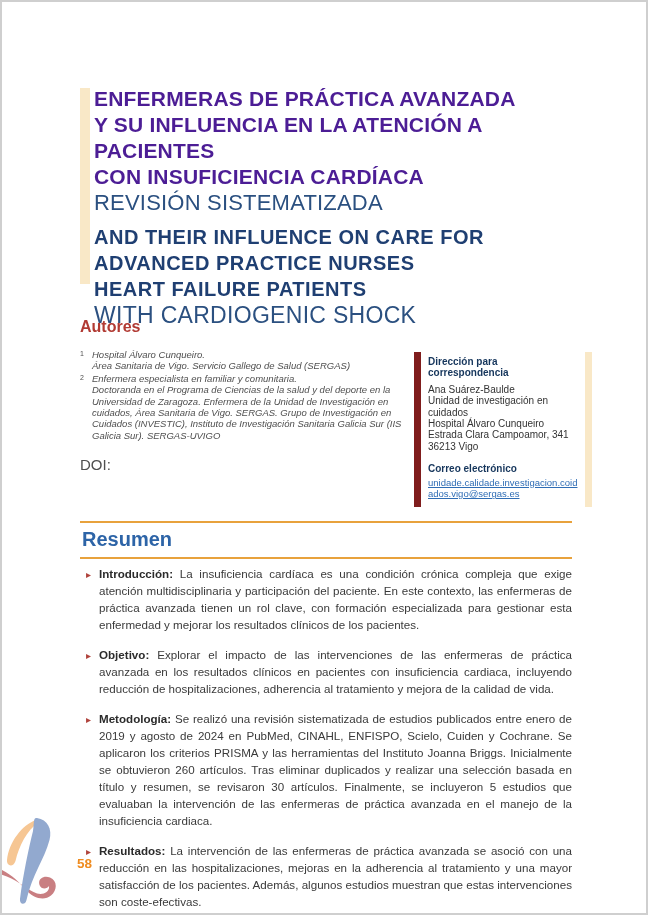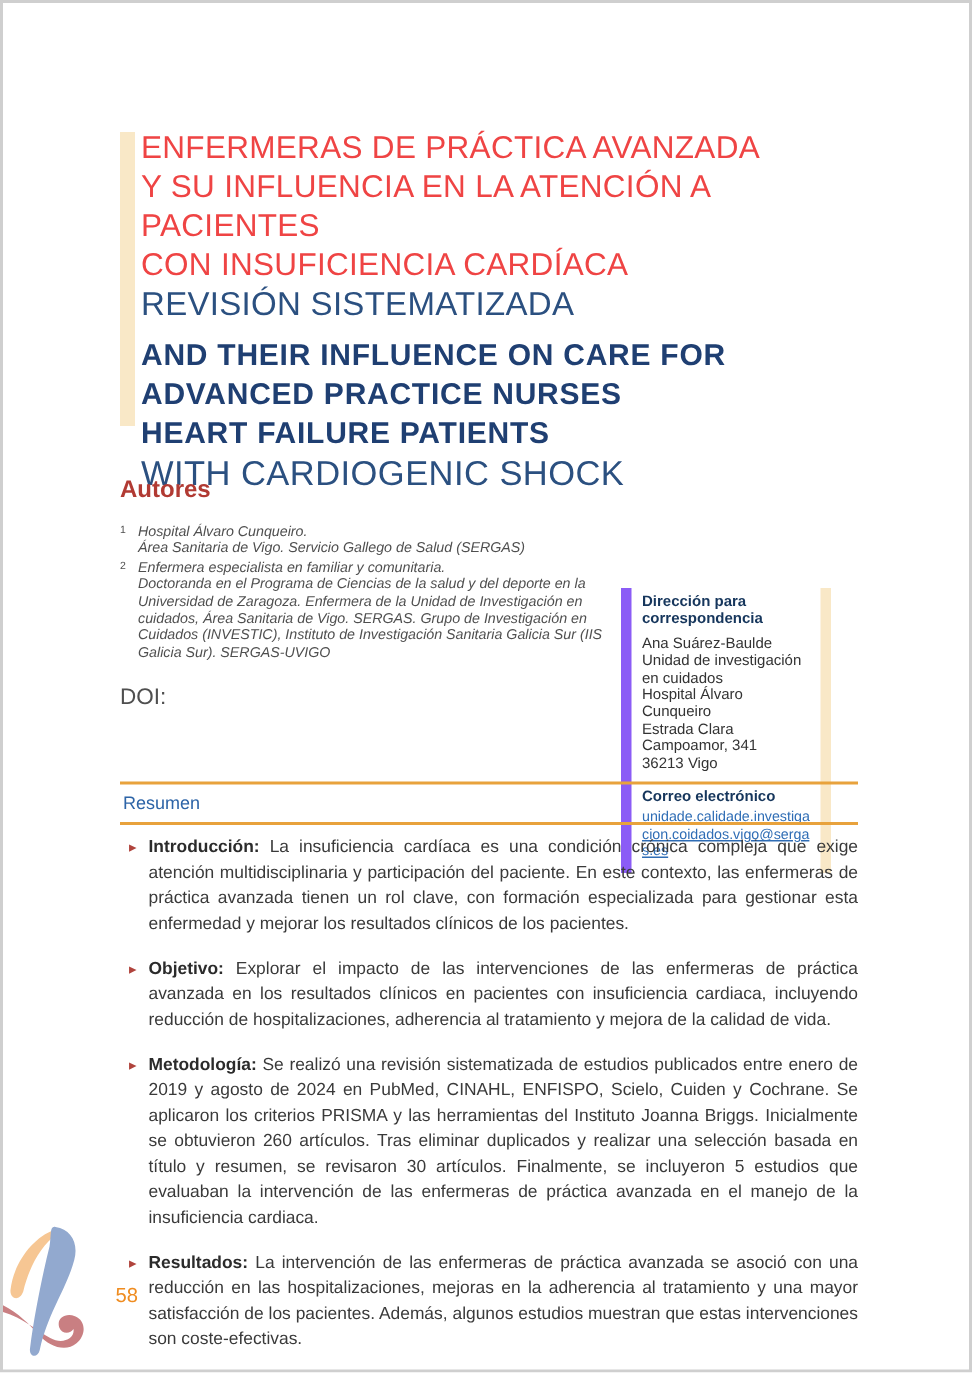--- a/index.html
+++ b/index.html
@@ -15,81 +15,81 @@
   }
   .content { position:absolute; left:78px; top:0; width:492px; }
 
   
   .title-block { position:absolute; left:0; top:84px; padding-left:14px; }
   .title-accent {
     position:absolute; left:0; top:2px;
     width:10px; height:196px;
     background:#f9e8c7;
   }
-  .t-es { font-size:21px; line-height:26px; font-weight:400; color:#ef4444; letter-spacing:0.2px; }
+  .t-es { font-size:21px; line-height:26px; font-weight:700; color:#4c1d95; letter-spacing:0.2px; }
   .t-es-sub { font-size:22px; line-height:26px; font-weight:400; color:#2b5080; letter-spacing:0.2px; }
   .t-en { font-size:20px; line-height:26px; font-weight:700; color:#1f3f72; letter-spacing:0.5px; margin-top:8px; }
   .t-en .t-line { display:block; }
   .t-en-sub { font-size:23px; line-height:26px; font-weight:400; color:#2b5080; letter-spacing:0.3px; }
 
   
   .authors { position:absolute; left:0; top:316px; width:340px; }
   .authors-heading { font-size:16px; font-weight:700; color:#b13a33; }
   .author-names { margin-top:7px; font-size:13px; color:#2f2f2f; }
   .author-names sup { font-size:8px; }
 
   .affiliations { margin-top:13px; }
   .aff { display:flex; margin-bottom:1px; }
   .aff-marker { flex:0 0 12px; font-size:7px; color:#4f4f4f; font-style:normal; padding-top:1px; }
   .aff-text { font-size:9.5px; line-height:11.4px; font-style:italic; color:#4f4f4f; white-space:pre-line; width:318px; }
 
   .doi { margin-top:15px; font-size:15px; color:#4f4f4f; }
 
   
   .corr-box {
-    position:absolute; left:334px; top:390px; width:140px;
+    position:absolute; left:334px; top:350px; width:178px;
     box-sizing:border-box;
-    border-left:7px solid #8b5cf6;
+    border-left:7px solid #7f1d1d;
     border-right:7px solid #f9e8c7;
     padding:4px 7px 8px 7px;
     font-size:10px; line-height:11.4px; color:#333333;
   }
   .corr-heading { font-weight:700; color:#16365c; margin-bottom:5px; }
   .corr-line { margin:0; }
   .email-heading { font-weight:700; color:#16365c; margin-top:11px; margin-bottom:2px; }
   .email-link { color:#2f6db5; text-decoration:underline; font-size:9.5px; word-break:break-all; cursor:pointer;margin-top:16px; }
 
   
   .resumen { position:absolute; left:0; top:519px; width:492px; }
   .res-header {
     border-top:2px solid #e8a23c;
     border-bottom:2px solid #e8a23c;
     padding:5px 2px 6px 2px;
   }
-  .res-title { font-size:12px; font-weight:400; color:#2d64a7; margin:0; }
+  .res-title { font-size:20px; font-weight:700; color:#2d64a7; margin:0; }
   .abs-list { margin:6px 0 0 0; padding:0 0 0 19px; }
   .abs-item {
     position:relative;
     margin:13px 0 0 0;
     font-size:11.6px; line-height:17px;
     text-align:justify;
     color:#3a3a3a;
   }
   .abs-item:first-child { margin-top:5px; }
   .abs-arrow {
     position:absolute; left:-13px; top:1px;
     font-size:10px; color:#b0433c; font-style:normal;
   }
   .abs-label { font-weight:700; color:#2b2b2b; }
 
   
   .logo { position:absolute; left:-2px; top:813px; }
   .page-number {
     position:absolute; left:75px; top:854px;
-    font-size:13.5px; font-weight:400; color:#ef8c20;
+    font-size:13.5px; font-weight:700; color:#ef8c20;
   }
 </style>
 </head>
 <body>
 
 <div class="page">
   <div class="content">
 
     <div class="title-block">
       <div class="title-accent"></div>

